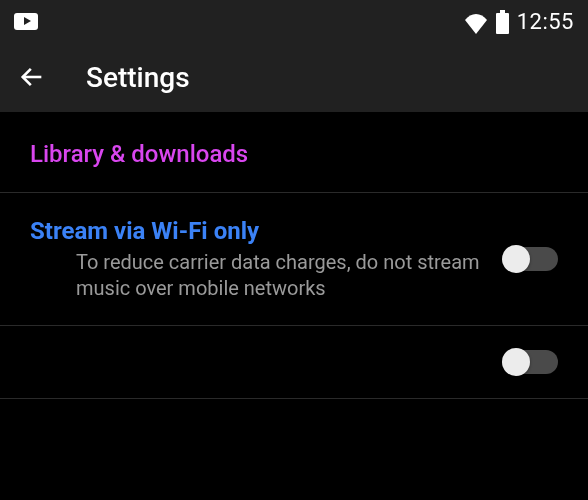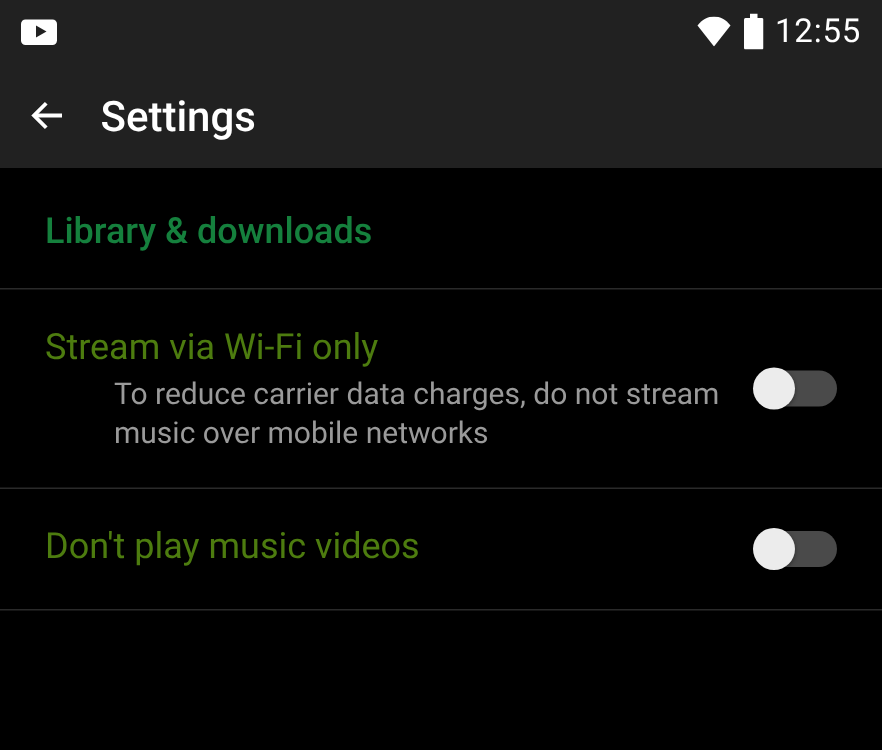--- a/index.html
+++ b/index.html
@@ -14,21 +14,21 @@
   .status-bar {
     height: 42px;
     background: #212121;
     display: flex;
     align-items: center;
     justify-content: space-between;
     padding: 0 14px;
   }
   .status-left, .status-right {
     display: flex;
-    align-items: center;
+    align-items: flex-end;
     gap: 8px;
   }
   .yt-badge {
     width: 24px;
     height: 17px;
     background: #fff;
     border-radius: 3px;
     display: flex;
     align-items: center;
     justify-content: center;
@@ -49,60 +49,60 @@
     font-weight: 400;
     color: #fff;
     letter-spacing: 0.5px;
   }
   .title-bar {
     height: 70px;
     background: #212121;
     display: flex;
     align-items: center;
     padding: 0 18px;
-    gap: 21px;
+    gap: 40px;
   }
   .back-btn {
     color: #fff;
     display: flex;
     align-items: center;
     cursor: pointer;
   }
   .title {
     font-size: 28px;
     font-weight: 500;
     color: #fff;
   }
   .content {
     background: #000;
   }
   .section-header {
     padding: 28px 30px 24px;
     font-size: 24px;
     font-weight: 500;
-    color: #15803d;
+    color: #d946ef;
   }
   .divider {
     height: 1px;
     background: #2a2a2a;
   }
   .setting-row {
     display: flex;
     align-items: center;
     padding: 24px 30px;
     gap: 16px;
   }
   .setting-text {
     flex: 1;
     min-width: 0;
   }
   .setting-title {
     font-size: 24px;
-    font-weight: 400;
-    color: #4d7c0f;
+    font-weight: 700;
+    color: #3b82f6;
     margin-bottom: 4px;
   }
   .setting-desc {
     font-size: 20px;
     line-height: 1.3;
     color: #9a9a9a;
     margin-left: 46px;
   }
   .toggle {
     width: 54px;
@@ -169,20 +169,19 @@
       <div class="setting-desc">To reduce carrier data charges, do not stream music over mobile networks</div>
     </div>
     <div class="toggle">
       <div class="toggle-thumb"></div>
     </div>
   </div>
   <div class="divider"></div>
 
   <div class="setting-row">
     <div class="setting-text">
-      <div class="setting-title">Don't play music videos</div>
     </div>
     <div class="toggle">
       <div class="toggle-thumb"></div>
     </div>
   </div>
   <div class="divider"></div>
 </div>
 
 </body></html>

